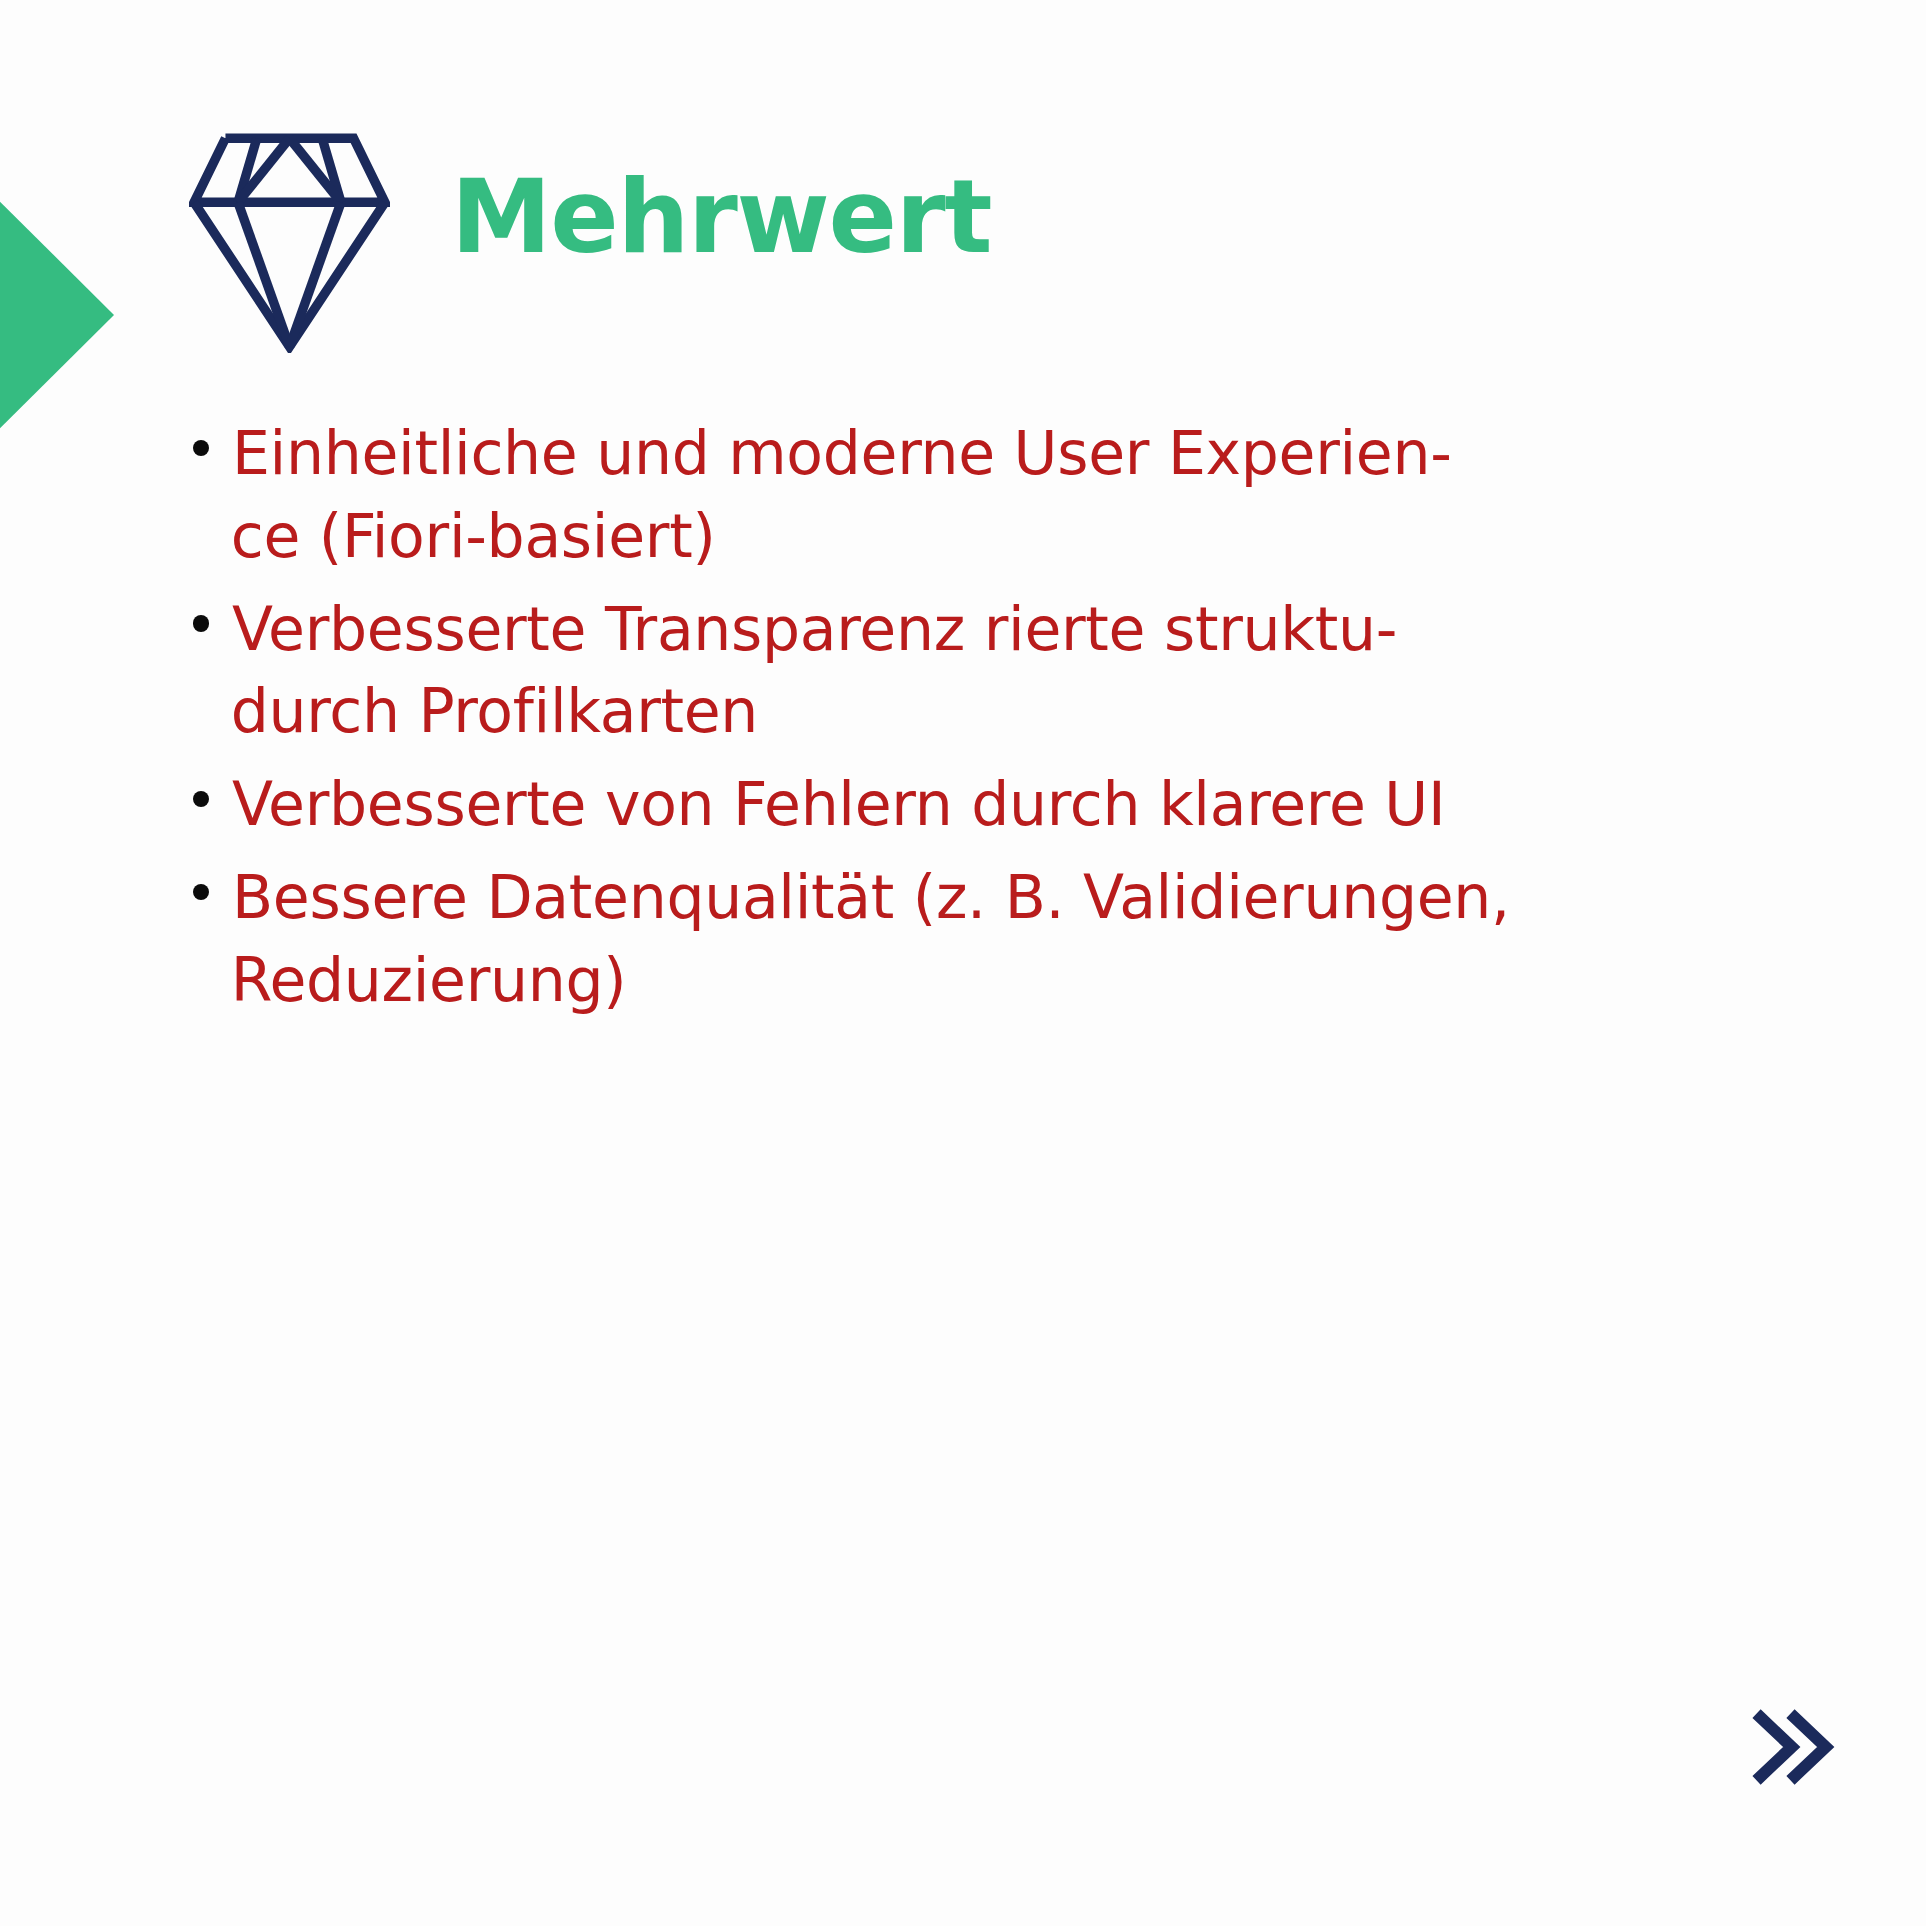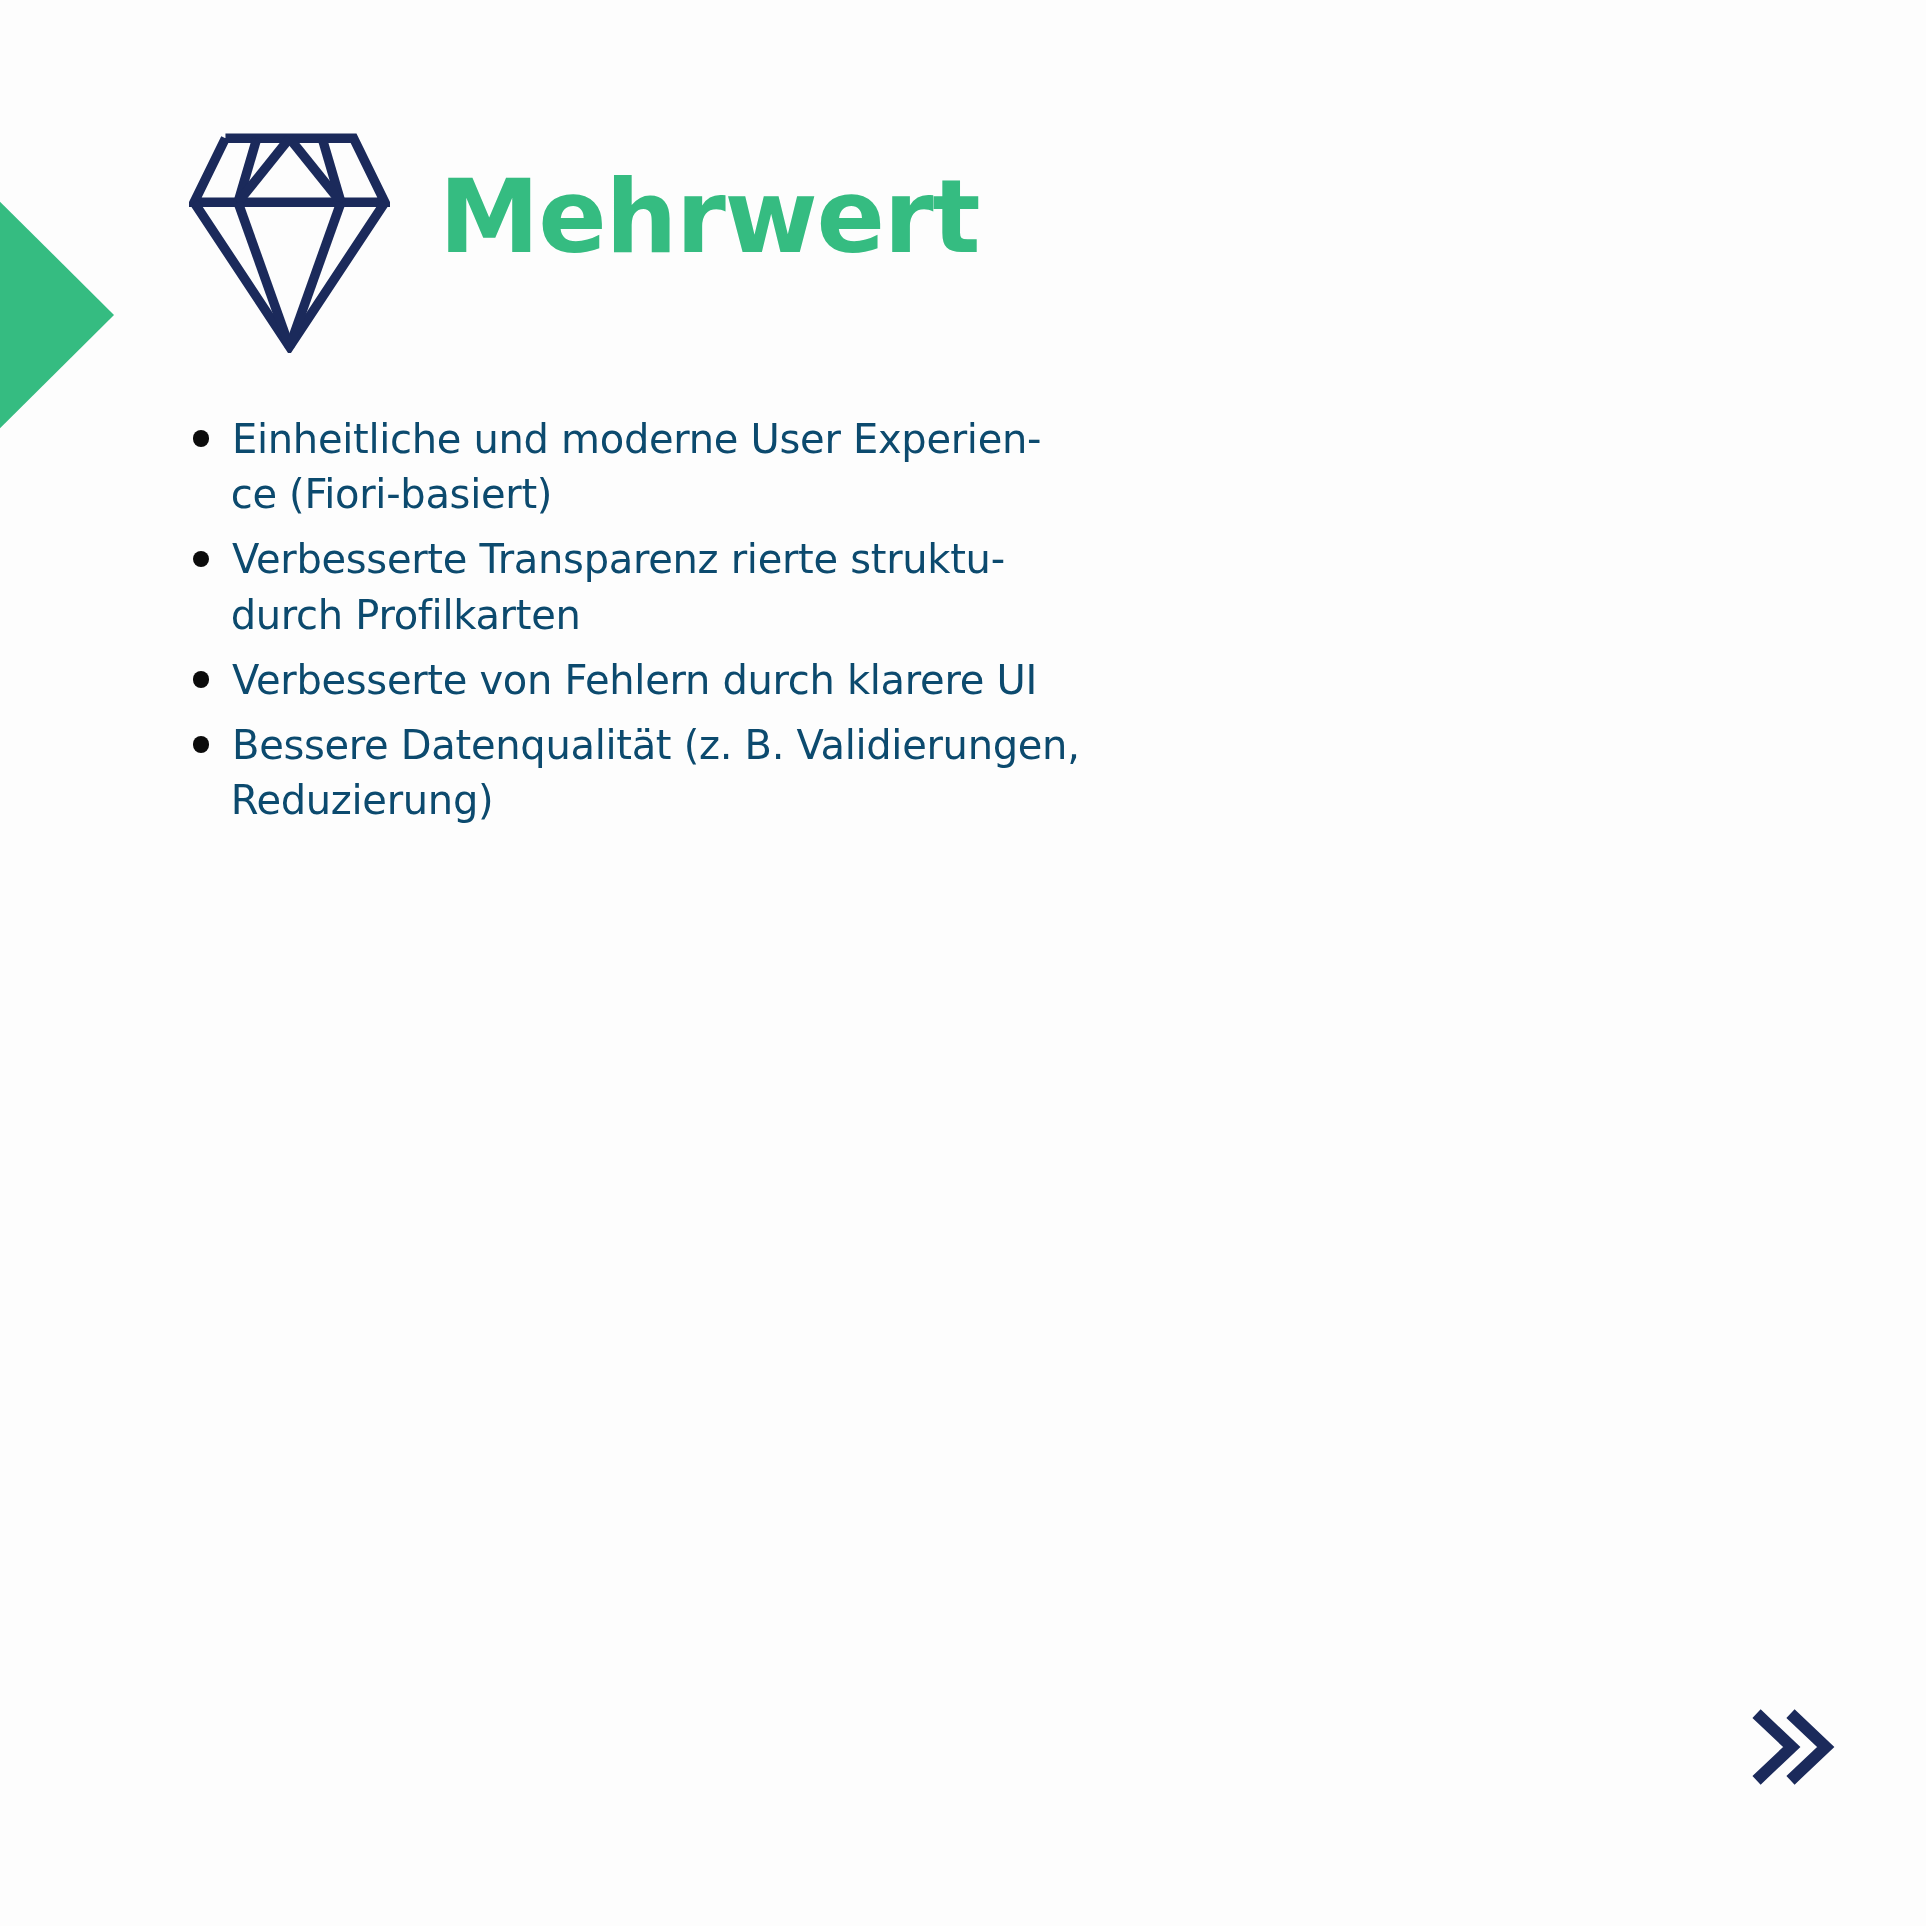--- a/index.html
+++ b/index.html
@@ -36,45 +36,45 @@
     left: 189px;
     top: 132px;
     width: 201px;
     height: 221px;
   }
   .diamond-icon svg { display: block; }
 
   
   .title {
     position: absolute;
-    left: 439px;
+    left: 451px;
     top: 167px;
     font-family: "DejaVu Sans", sans-serif;
     font-weight: 700;
     font-size: 101px;
     line-height: 1;
     letter-spacing: -1.3px;
     color: #35bc81;
     white-space: nowrap;
   }
 
   
   .bullet-list {
     position: absolute;
     left: 189px;
     top: 412px;
     width: 1724px;
   }
   .bullet-item {
     position: relative;
     margin: 0 0 10px 0;
-    color: #0c4a6e;
+    color: #b91c1c;
     font-family: "DejaVu Sans", sans-serif;
     font-weight: 400;
-    font-size: 40px;
+    font-size: 60px;
     line-height: 1.38;
     letter-spacing: -0.3px;
   }
   .bullet-item .dot {
     position: absolute;
     left: 3.8px;
     top: 0.46em;
     width: 16.4px;
     height: 16.4px;
     border-radius: 50%;

